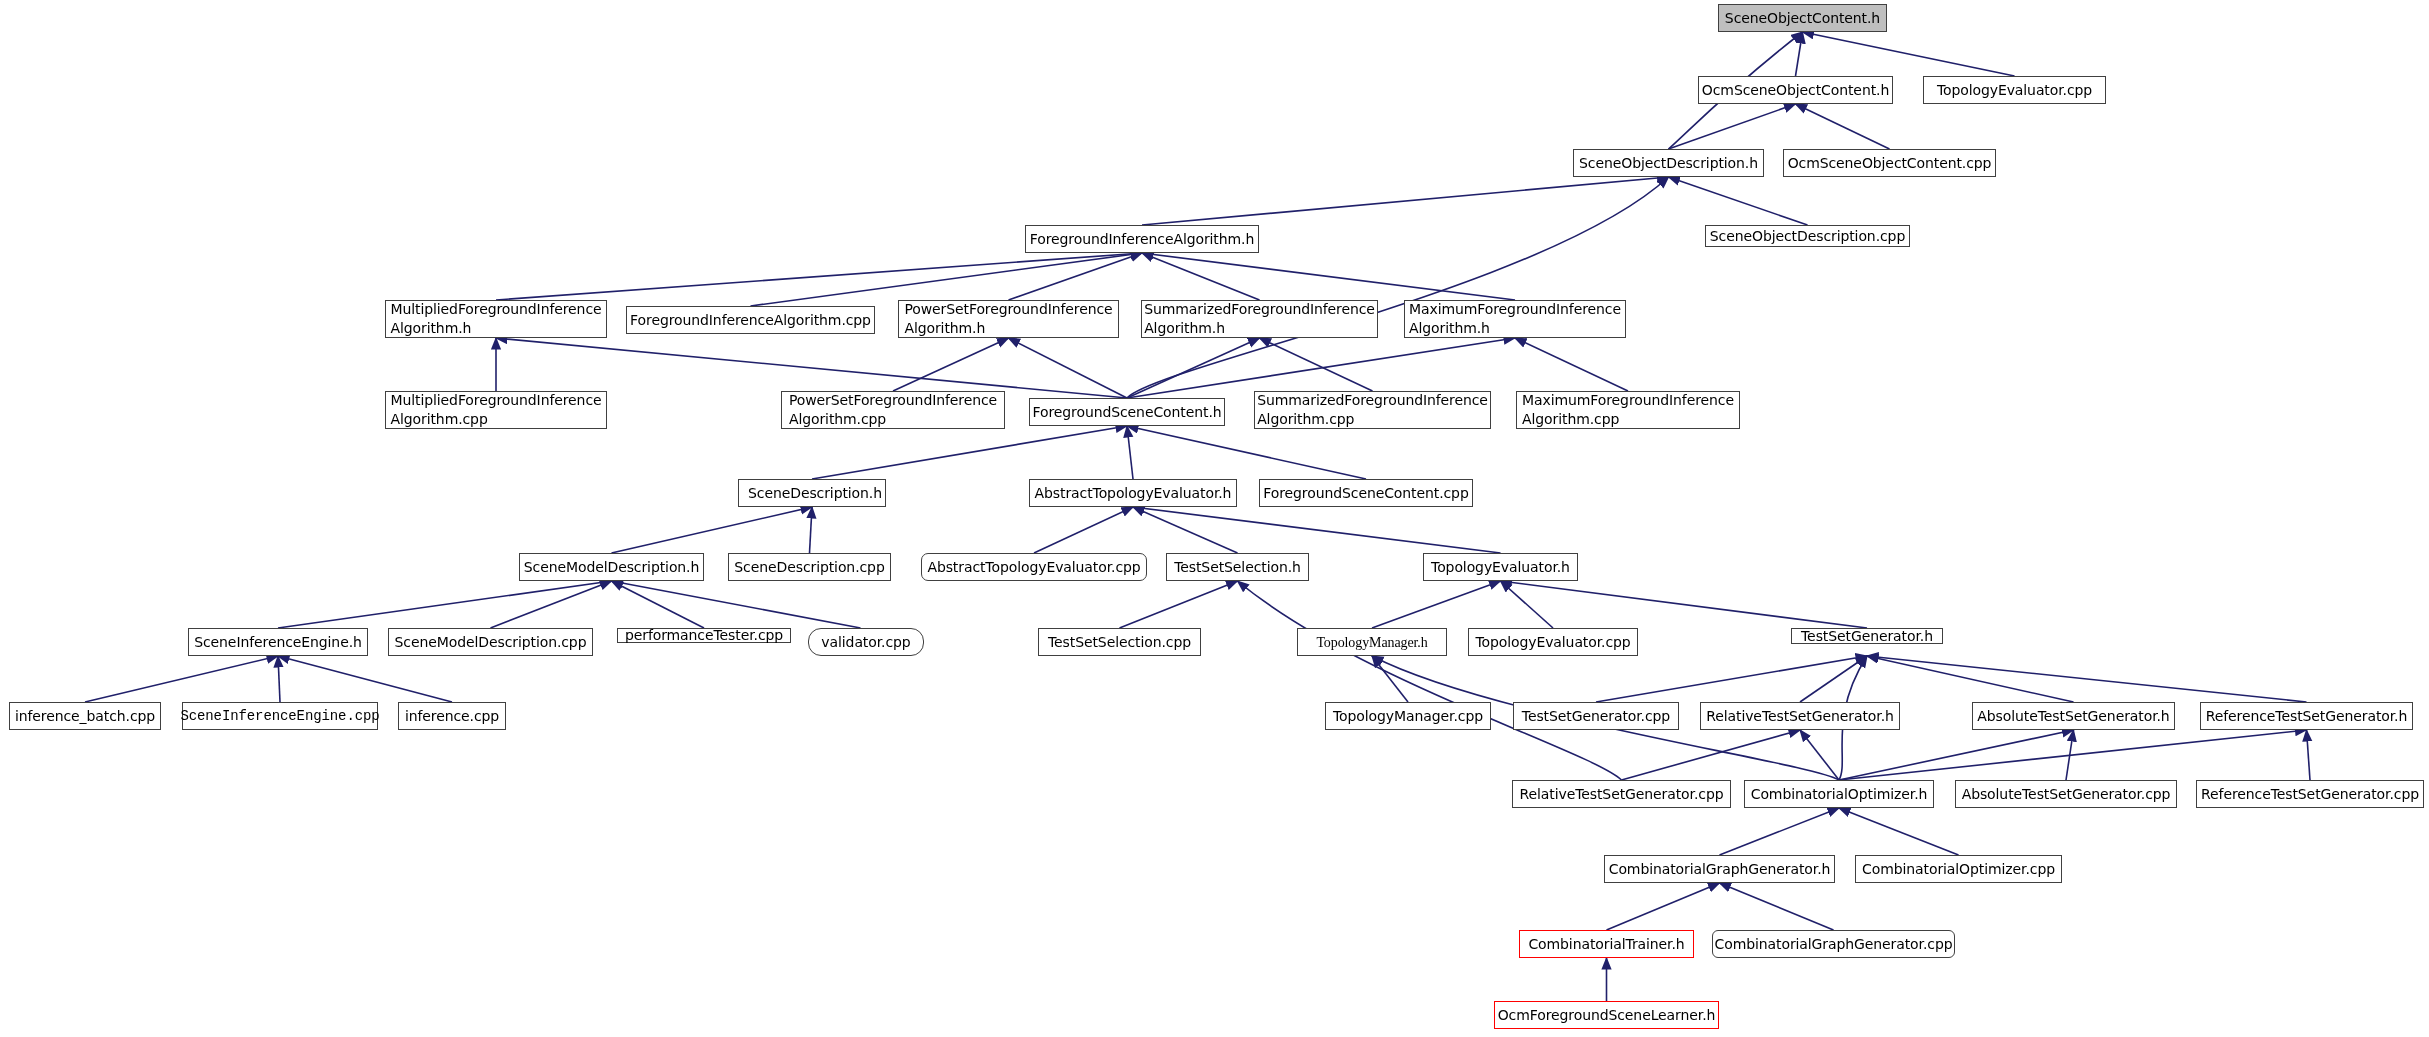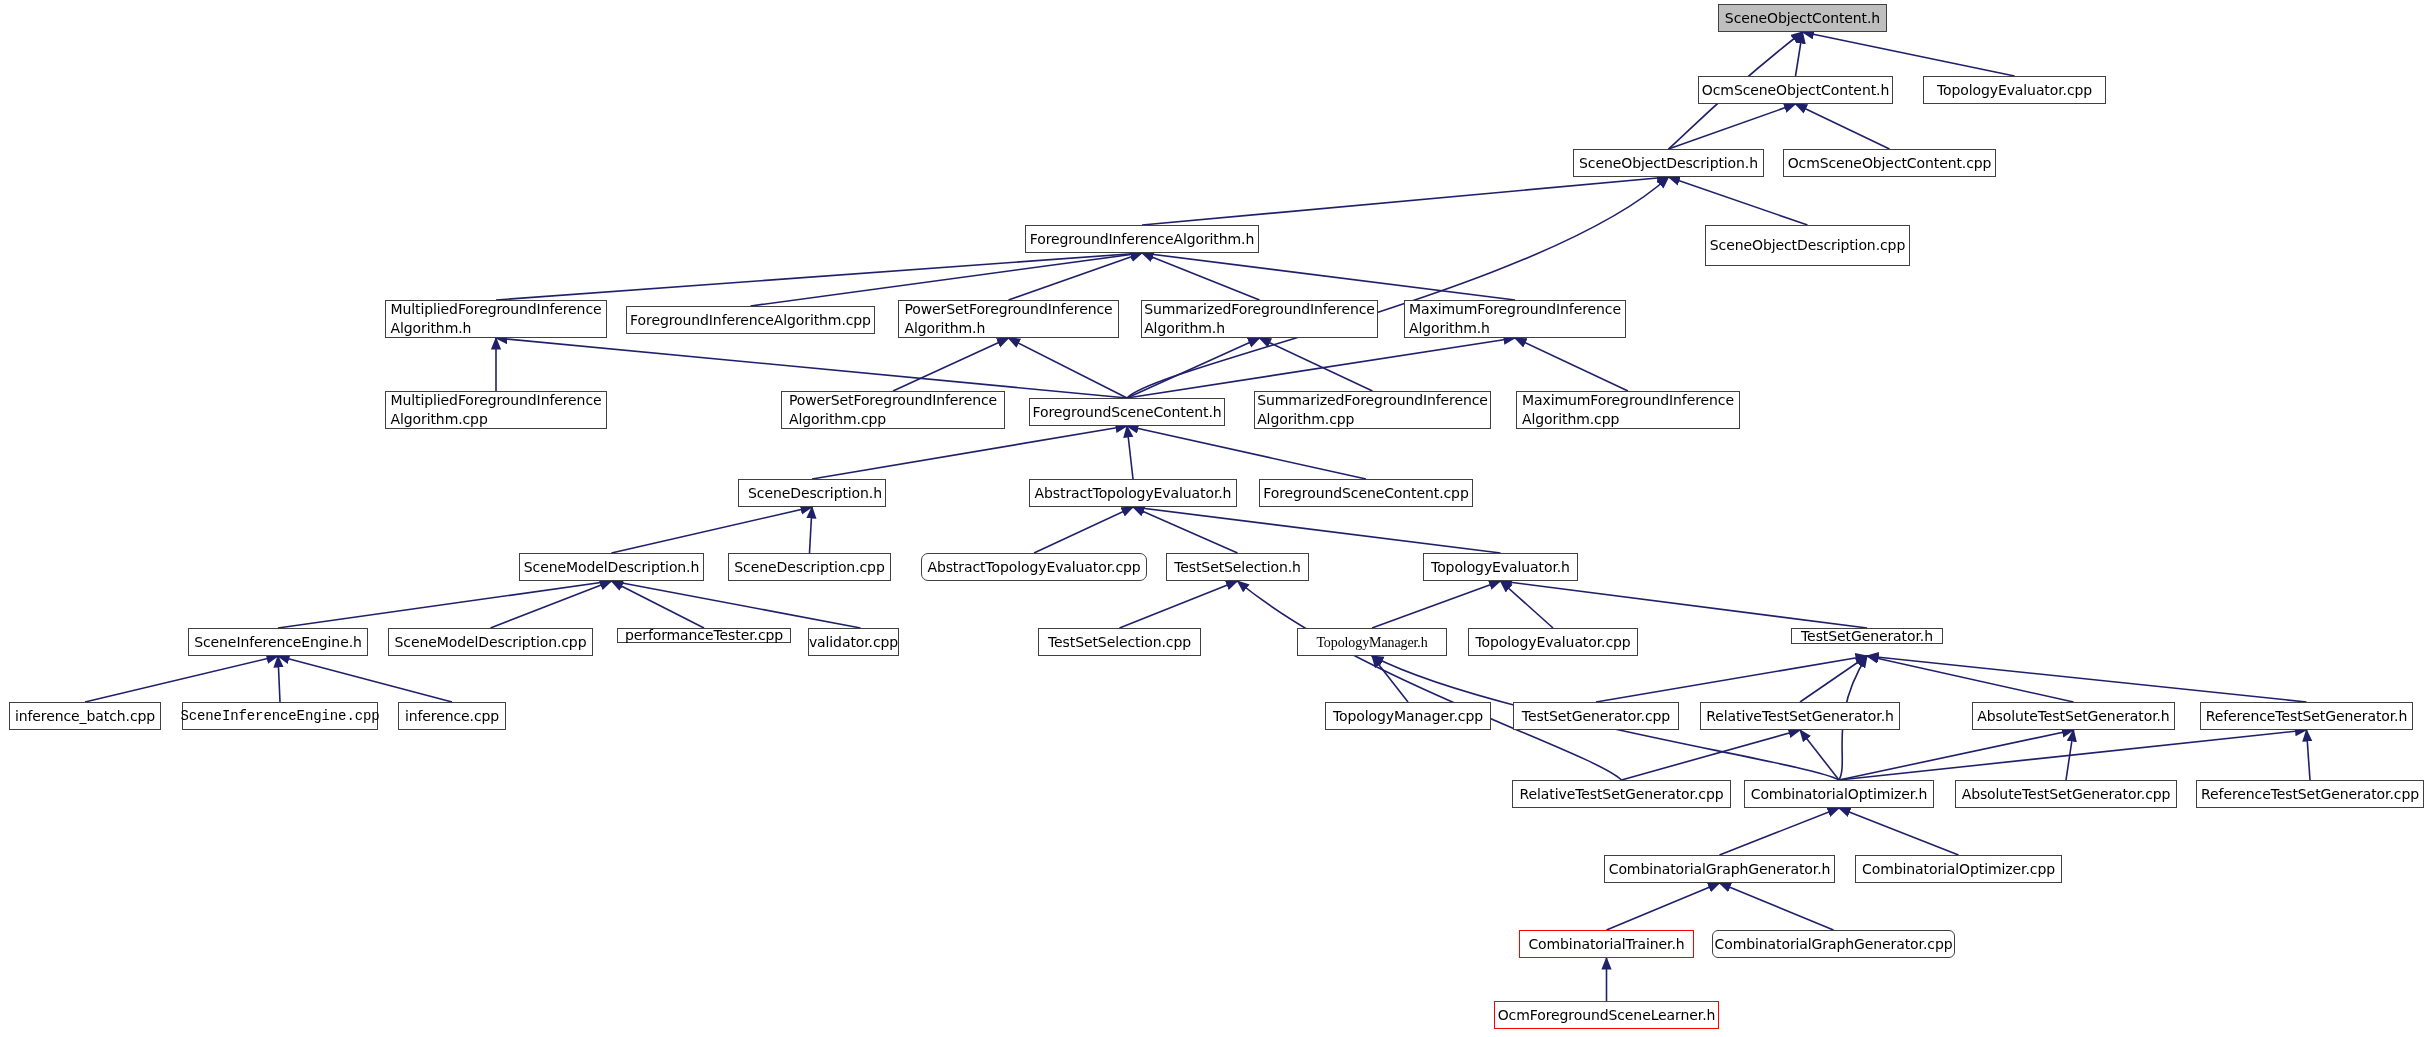--- a/index.html
+++ b/index.html
@@ -95,21 +95,21 @@
         <path d="M1833.5,930 L1719.5,883" stroke="#20206a" stroke-width="1.6" fill="none" marker-end="url(#arrowhead)"></path>
         <path d="M1606.5,1001 L1606.5,958" stroke="#20206a" stroke-width="1.6" fill="none" marker-end="url(#arrowhead)"></path>
       </g>
   </svg>
   <div id="nodes-group">
       <div class="node thick root" style="left: 1718px; top: 4px; width: 169px; height: 28px;">SceneObjectContent.h</div>
       <div class="node thick" style="left: 1698px; top: 76px; width: 195px; height: 28px;">OcmSceneObjectContent.h</div>
       <div class="node thick" style="left: 1923px; top: 76px; width: 183px; height: 28px;">TopologyEvaluator.cpp</div>
       <div class="node thick" style="left: 1573px; top: 149px; width: 191px; height: 28px;">SceneObjectDescription.h</div>
       <div class="node thick" style="left: 1783px; top: 149px; width: 213px; height: 28px;">OcmSceneObjectContent.cpp</div>
-      <div class="node thick" style="left: 1705px; top: 225px; width: 205px; height: 41px;">SceneObjectDescription.cpp</div>
+      <div class="node thick" style="left: 1705px; top: 225px; width: 205px; height: 22px;">SceneObjectDescription.cpp</div>
       <div class="node thick" style="left: 1025px; top: 225px; width: 234px; height: 28px;">ForegroundInferenceAlgorithm.h</div>
       <div class="node thick" style="left: 385px; top: 300px; width: 222px; height: 38px;">MultipliedForegroundInference
 Algorithm.h</div>
       <div class="node thick" style="left: 626px; top: 306px; width: 249px; height: 28px;">ForegroundInferenceAlgorithm.cpp</div>
       <div class="node thick" style="left: 898px; top: 300px; width: 221px; height: 38px;">PowerSetForegroundInference
 Algorithm.h</div>
       <div class="node thick" style="left: 1141px; top: 300px; width: 237px; height: 38px;">SummarizedForegroundInference
 Algorithm.h</div>
       <div class="node thick" style="left: 1404px; top: 300px; width: 222px; height: 38px;">MaximumForegroundInference
 Algorithm.h</div>
@@ -127,21 +127,21 @@
       <div class="node thick" style="left: 1259px; top: 479px; width: 214px; height: 28px;">ForegroundSceneContent.cpp</div>
       <div class="node thick" style="left: 519px; top: 553px; width: 185px; height: 28px;">SceneModelDescription.h</div>
       <div class="node thick" style="left: 728px; top: 553px; width: 163px; height: 28px;">SceneDescription.cpp</div>
       <div class="node thick" style="left: 921px; top: 553px; width: 226px; height: 28px; border-radius: 7px;">AbstractTopologyEvaluator.cpp</div>
       <div class="node thick" style="left: 1166px; top: 553px; width: 143px; height: 28px;">TestSetSelection.h</div>
       <div class="node thick" style="left: 1423px; top: 553px; width: 155px; height: 28px;">TopologyEvaluator.h</div>
       <div class="node thick" style="left: 1791px; top: 628px; width: 152px; height: 16px;">TestSetGenerator.h</div>
       <div class="node thick" style="left: 188px; top: 628px; width: 180px; height: 28px;">SceneInferenceEngine.h</div>
       <div class="node thick" style="left: 388px; top: 628px; width: 205px; height: 28px;">SceneModelDescription.cpp</div>
       <div class="node thick" style="left: 617px; top: 628px; width: 174px; height: 15px;">performanceTester.cpp</div>
-      <div class="node thick" style="left: 808px; top: 628px; width: 91px; height: 28px;">validator.cpp</div>
+      <div class="node thick" style="left: 808px; top: 628px; width: 116px; height: 28px; border-radius: 13px;">validator.cpp</div>
       <div class="node thick" style="left: 1038px; top: 628px; width: 163px; height: 28px;">TestSetSelection.cpp</div>
       <div class="node thick" style="left: 1297px; top: 628px; width: 150px; height: 28px; font-family: Liberation Serif, serif;">TopologyManager.h</div>
       <div class="node thick" style="left: 1468px; top: 628px; width: 170px; height: 28px;">TopologyEvaluator.cpp</div>
       <div class="node thick" style="left: 9px; top: 702px; width: 152px; height: 28px;">inference_batch.cpp</div>
       <div class="node thick" style="left: 182px; top: 702px; width: 196px; height: 28px; font-family: Liberation Mono, monospace;">SceneInferenceEngine.cpp</div>
       <div class="node thick" style="left: 398px; top: 702px; width: 108px; height: 28px;">inference.cpp</div>
       <div class="node thick" style="left: 1325px; top: 702px; width: 166px; height: 28px;">TopologyManager.cpp</div>
       <div class="node thick" style="left: 1513px; top: 702px; width: 166px; height: 28px;">TestSetGenerator.cpp</div>
       <div class="node thick" style="left: 1700px; top: 702px; width: 200px; height: 28px;">RelativeTestSetGenerator.h</div>
       <div class="node thick" style="left: 1972px; top: 702px; width: 203px; height: 28px;">AbsoluteTestSetGenerator.h</div>

